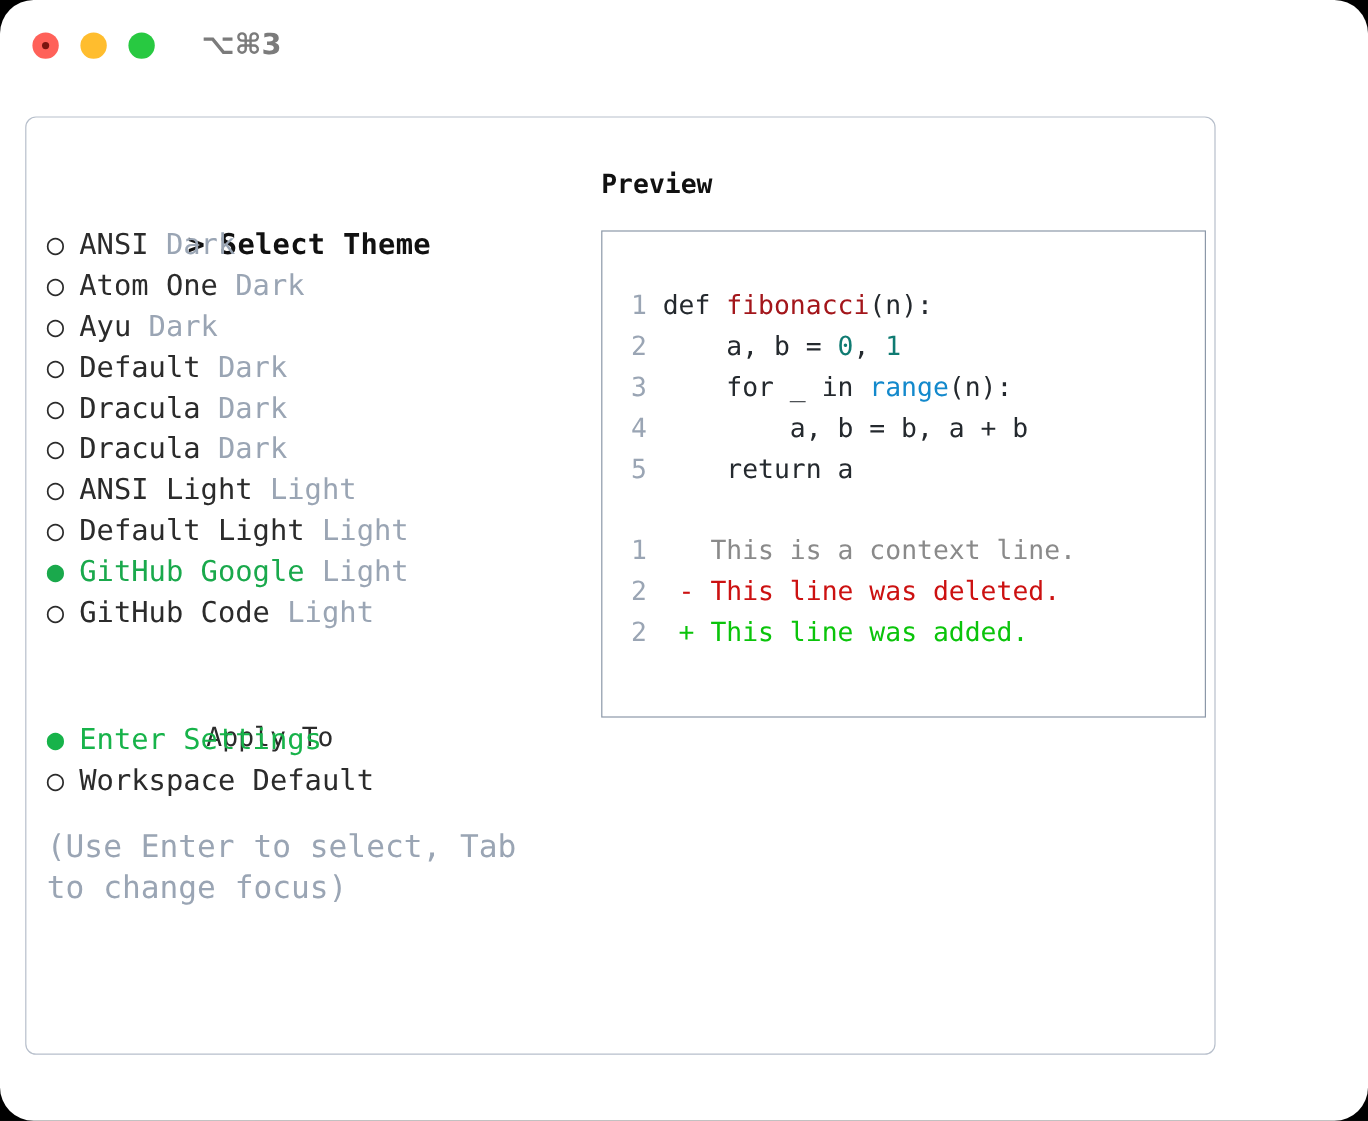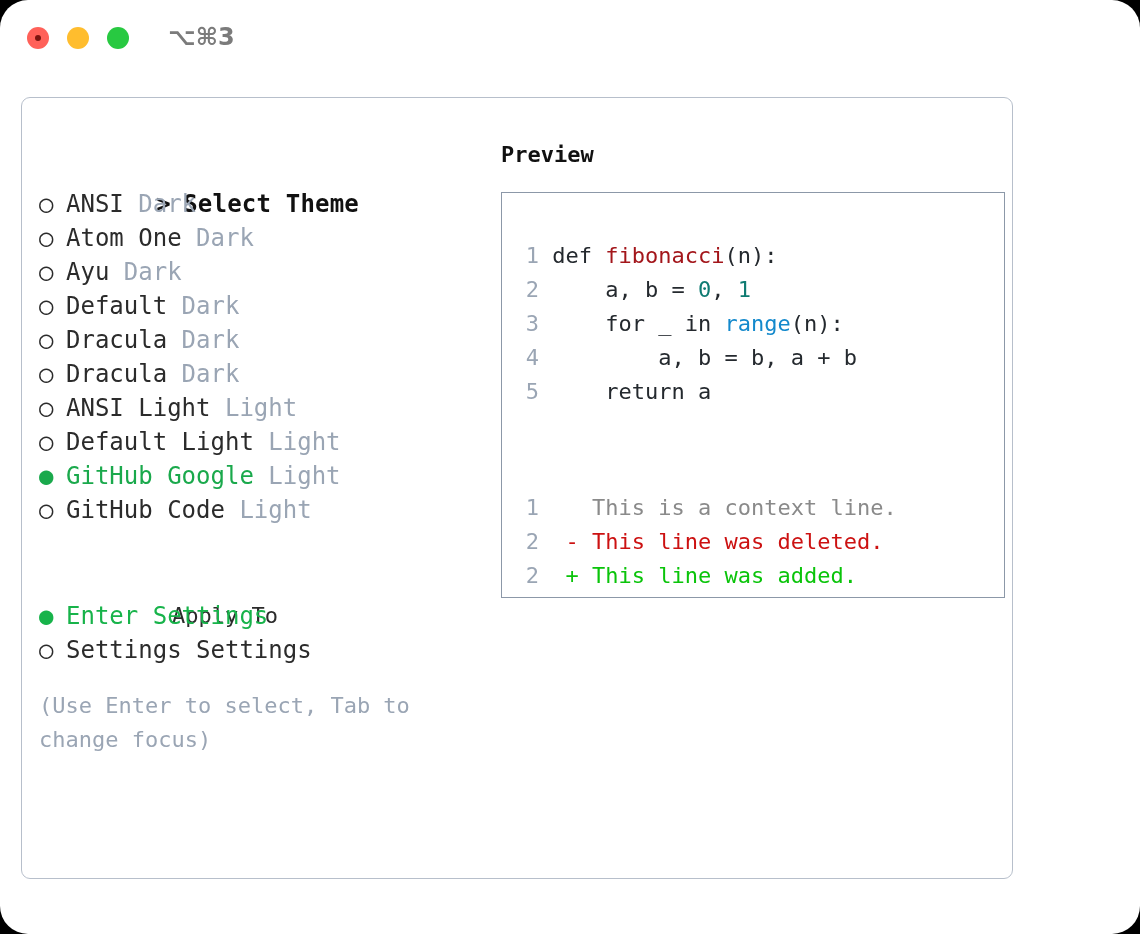--- a/index.html
+++ b/index.html
@@ -131,21 +131,21 @@
   .subheader {
     height: 34px;
     line-height: 34px;
     font-size: 22px;
     color: #2b2b2b;
     white-space: pre;
   }
 
   .hint {
     margin-top: 22px;
-    font-size: 22px;
+    font-size: 26px;
     line-height: 34px;
     color: #9aa5b4;
     width: 400px;
     white-space: pre-wrap;
   }
 
   
   .right-col {
     position: absolute;
     left: 479px;
@@ -192,21 +192,20 @@
   .c-num     { color: #0f7b72; }
   .c-builtin { color: #1389cc; }
 
   .diffblock {
     position: absolute;
     left: 13px;
     top: 250px;
     font-size: 22px;
     line-height: 34px;
     white-space: pre;
-    margin-top: 48px;
   }
 
   .d-ctx { color: #8a8a8a; }
   .d-del { color: #cc1111; }
   .d-add { color: #0ac40a; }
 </style>
 </head>
 <body>
 
 <div class="window">
@@ -240,21 +239,21 @@
         </div>
 
       <div class="section-gap"></div>
 
       <div class="subheader">
         <span class="marker">  </span><span class="label">Apply To</span>
       </div>
 
       <div id="apply-items">
           <div class="row selected-bright"><span class="marker">● </span><span class="label">Enter Settings</span></div>
-          <div class="row"><span class="marker">○ </span><span class="label">Settings Settings</span></div>
+          <div class="row"><span class="marker">○ </span><span class="label">Workspace Default</span></div>
         </div>
 
       <div class="hint">(Use Enter to select, Tab to change focus)</div>
     </div>
 
     <div class="right-col">
       <div class="preview-title">Preview</div>
 
       <div class="preview-box">
         <div class="code" id="code-block"><div><span class="ln">1</span><span> </span><span class="c-plain">def </span><span class="c-func">fibonacci</span><span class="c-plain">(n):</span></div><div><span class="ln">2</span><span> </span><span class="c-plain">    a, b = </span><span class="c-num">0</span><span class="c-plain">, </span><span class="c-num">1</span></div><div><span class="ln">3</span><span> </span><span class="c-plain">    for _ in </span><span class="c-builtin">range</span><span class="c-plain">(n):</span></div><div><span class="ln">4</span><span> </span><span class="c-plain">        a, b = b, a + b</span></div><div><span class="ln">5</span><span> </span><span class="c-plain">    return a</span></div></div>

